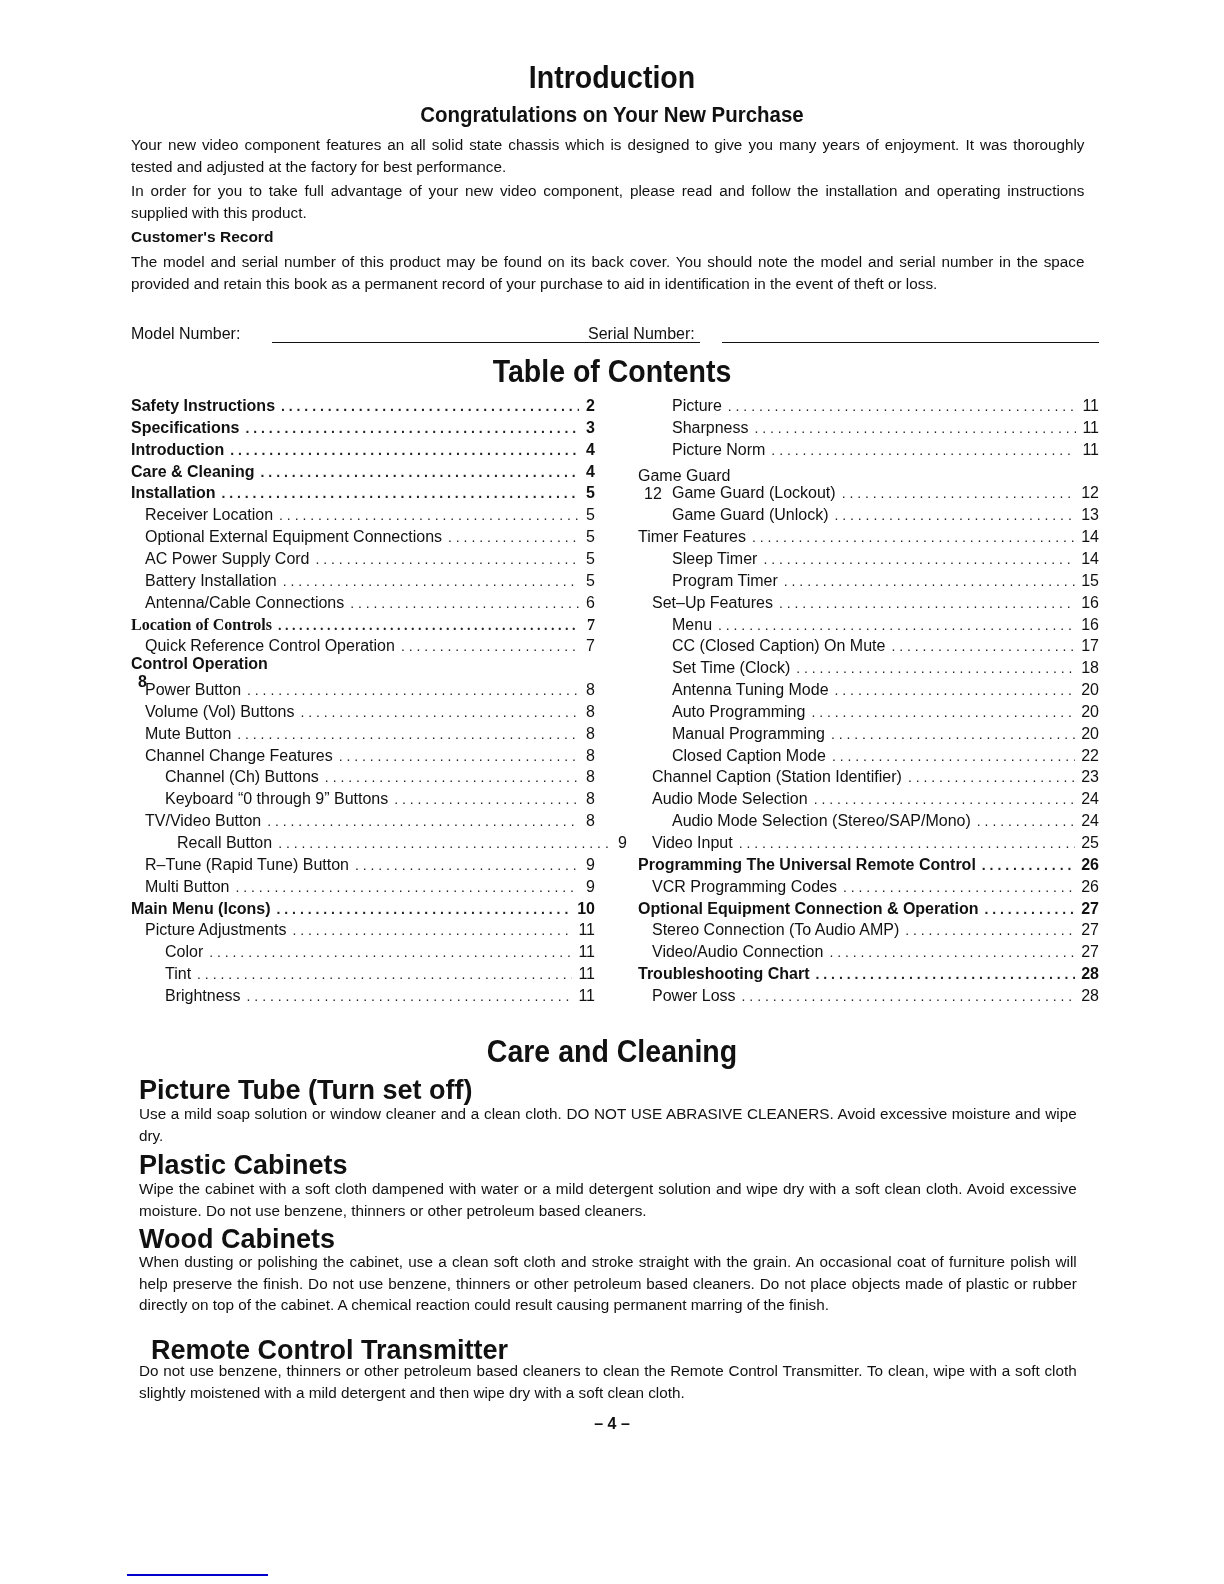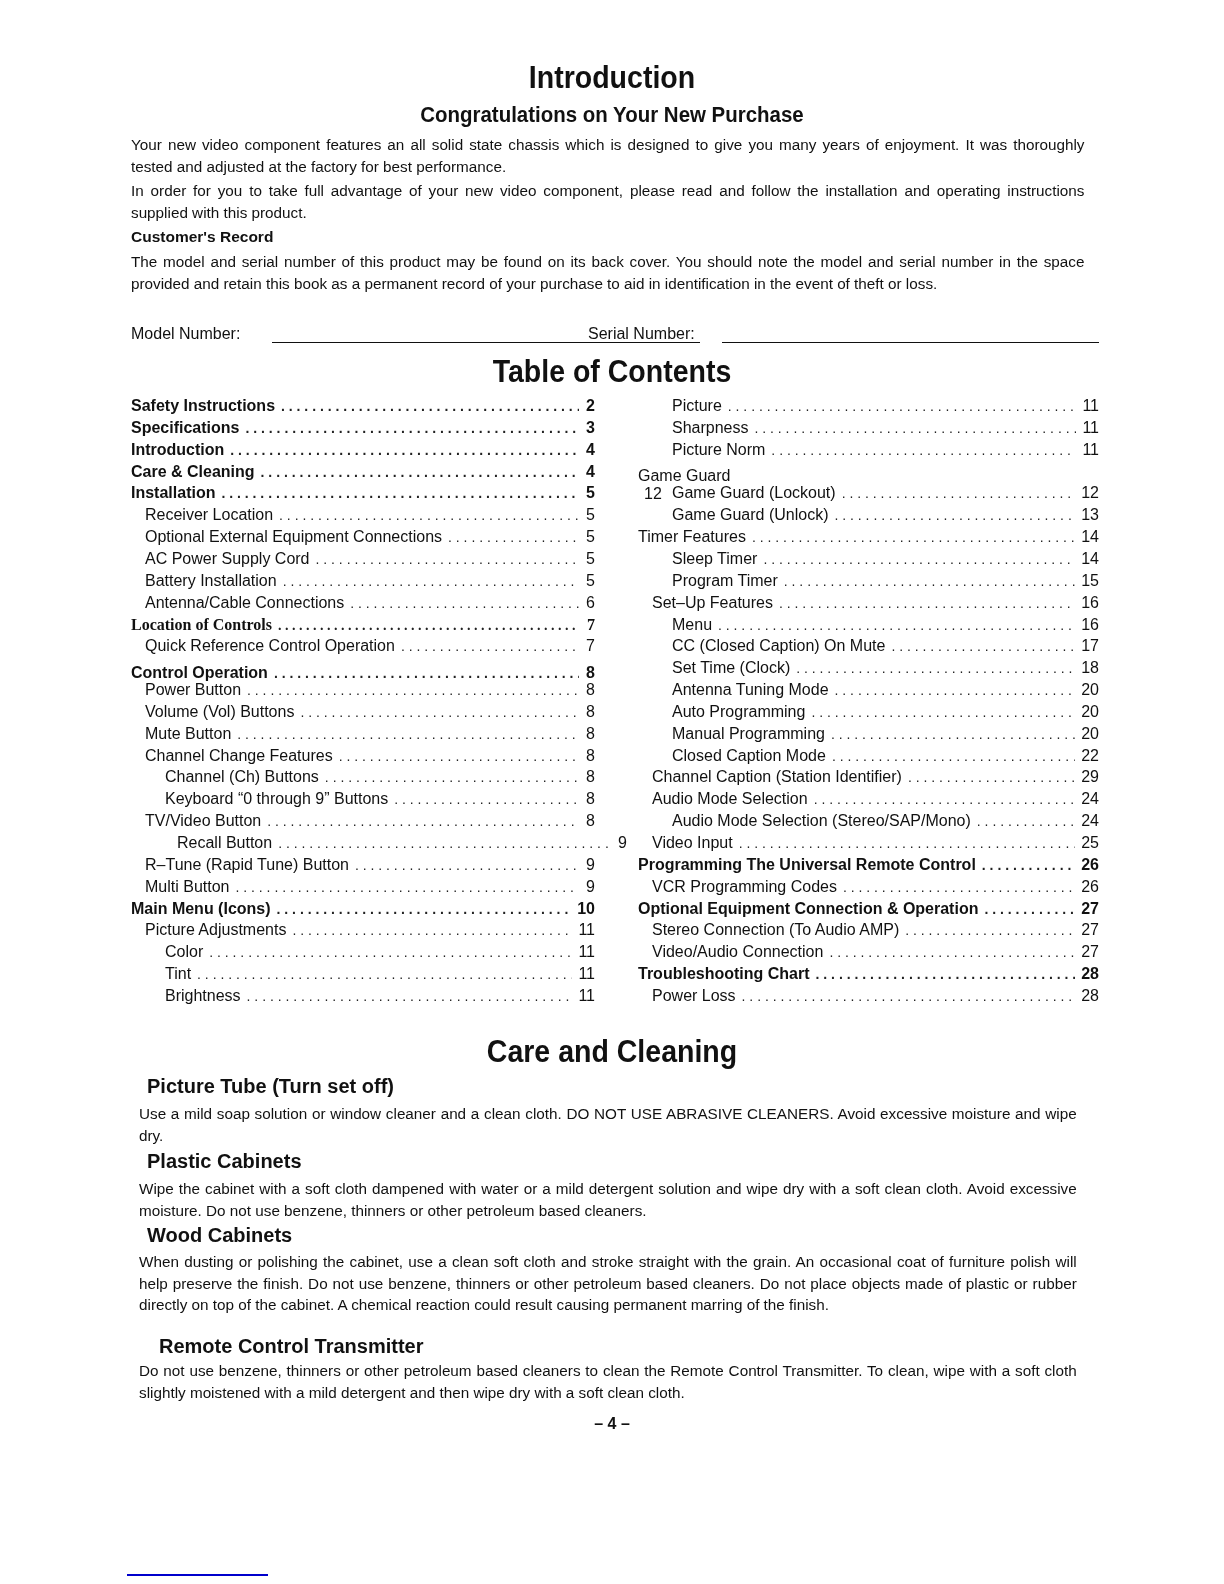--- a/index.html
+++ b/index.html
@@ -13,21 +13,21 @@
   .rec-row { left: 131px; top: 325px; width: 970px; height: 24px; font-size: 16px; }
   .rec-label { position: absolute; top: 0; }
   .rec-line { position: absolute; top: 17px; height: 0; border-bottom: 1.5px solid #111; }
   .toc-col { position: absolute; top: 397px; }
   .toc-row { position: absolute; height: 22px; display: flex; align-items: baseline; font-size: 16px; white-space: nowrap; }
   .toc-row .lbl { flex: 0 0 auto; padding-right: 6px; }
   .toc-row .dots { flex: 1 1 auto; overflow: hidden; color: #222; letter-spacing: 4.2px; font-size: 14px; }
   .toc-row .dots::before { content: ". . . . . . . . . . . . . . . . . . . . . . . . . . . . . . . . . . . . . . . . . . . . . . . . . . . . . . . . . . . . . . . . . . . . . . . . . . . . . ."; letter-spacing: 0px; word-spacing: 0px; }
   .toc-row .pg { flex: 0 0 auto; padding-left: 6px; text-align: right; min-width: 10px; }
   .toc-row.b { font-weight: bold; }
-  .sec-h { font-weight: bold; font-size: 20px; left: 147px; }
+  .sec-h { font-weight: bold; font-size: 27px; left: 139px; }
   .care-para { font-size: 15.5px; line-height: 21.5px; left: 139px; width: 952px; text-align: justify; transform: scaleX(0.985); transform-origin: 0 0; }
   .page-num { font-weight: bold; font-size: 16px; left: 0; width: 1224px; text-align: center; top: 1415px; }
   .blue-line { left: 127px; top: 1574px; width: 141px; height: 0; border-top: 2px solid #0000cc; }
 </style>
 </head>
 <body>
 
 <div class="abs h1" style="top:60px;">Introduction</div>
 <div class="abs h2" style="top:102px;">Congratulations on Your New Purchase</div>
 <div class="abs para para-lastline" style="top:134px;">Your new video component features an all solid state chassis which is designed to give you many years of enjoyment. It was thoroughly tested and adjusted at the factory for best performance.</div>
@@ -97,21 +97,21 @@
     <div class="toc-row b" style="top: 218.5px; left: 0px; width: 464px; font-family: Liberation Serif, serif;">
       <span class="lbl">Location of Controls</span>
       <span class="dots"></span>
       <span class="pg">7</span>
     </div>
     <div class="toc-row" style="top: 240.35px; left: 14px; width: 450px;">
       <span class="lbl">Quick Reference Control Operation</span>
       <span class="dots"></span>
       <span class="pg">7</span>
     </div>
-    <div class="toc-row b" style="top: 267px; left: 0px; width: 464px;">
+    <div class="toc-row b" style="top: 258px; left: 0px; width: 464px; flex-direction: column;">
       <span class="lbl">Control Operation</span>
       <span class="dots"></span>
       <span class="pg">8</span>
     </div>
     <div class="toc-row" style="top: 284.05px; left: 14px; width: 450px;">
       <span class="lbl">Power Button</span>
       <span class="dots"></span>
       <span class="pg">8</span>
     </div>
     <div class="toc-row" style="top: 305.9px; left: 14px; width: 450px;">
@@ -267,21 +267,21 @@
       <span class="pg">20</span>
     </div>
     <div class="toc-row" style="top: 349.6px; left: 34px; width: 427px;">
       <span class="lbl">Closed Caption Mode</span>
       <span class="dots"></span>
       <span class="pg">22</span>
     </div>
     <div class="toc-row" style="top: 371.45px; left: 14px; width: 447px;">
       <span class="lbl">Channel Caption (Station Identifier)</span>
       <span class="dots"></span>
-      <span class="pg">29</span>
+      <span class="pg">23</span>
     </div>
     <div class="toc-row" style="top: 393.3px; left: 14px; width: 447px;">
       <span class="lbl">Audio Mode Selection</span>
       <span class="dots"></span>
       <span class="pg">24</span>
     </div>
     <div class="toc-row" style="top: 415.15px; left: 34px; width: 427px;">
       <span class="lbl">Audio Mode Selection (Stereo/SAP/Mono)</span>
       <span class="dots"></span>
       <span class="pg">24</span>

